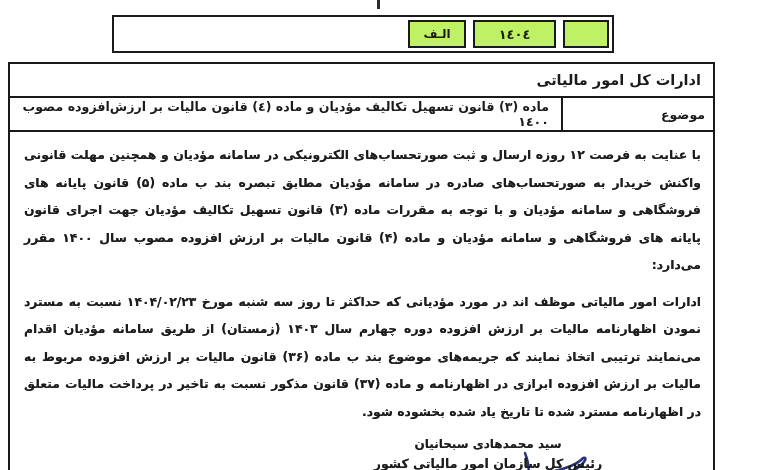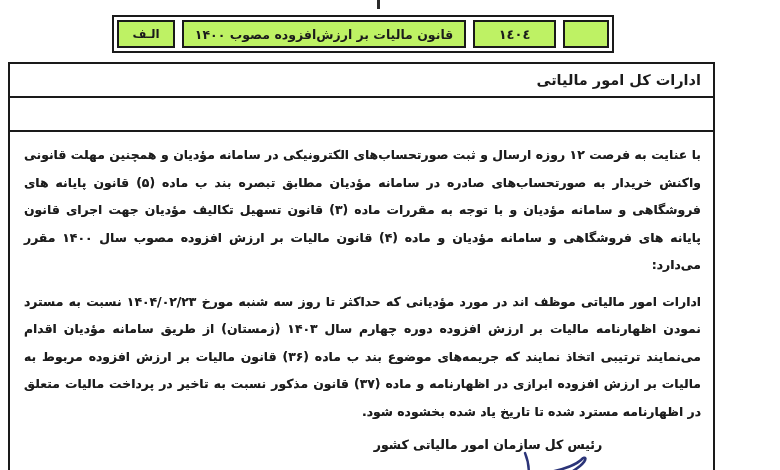--- a/index.html
+++ b/index.html
@@ -64,38 +64,40 @@
 </head>
 <body>
 
 <div class="page">
 
   <div class="scan-tick"></div>
 
   <div class="strip">
     <div class="sbox ref"></div>
     <div class="sbox year">١٤٠٤</div>
-    <div class="sbox law">قانون مالیات بر ارزش‌افزوده مصوب ۱۴۰۰</div>
     <div class="sbox cat">الـف</div>
   </div>
 
   <div class="lettertable">
 
     <div class="irow r1">
       <div class="icell-value">ادارات کل امور مالیاتی</div>
     </div>
 
     <div class="irow r2">
+      <div class="icell-label">موضوع</div>
+      <div class="icell-value">ماده (٣) قانون تسهیل تکالیف مؤدیان و ماده (٤) قانون مالیات بر ارزش‌افزوده مصوب ١٤٠٠</div>
     </div>
 
     <div class="bodycell">
       <p class="p1">با عنایت به فرصت ۱۲ روزه ارسال و ثبت صورتحساب‌های الکترونیکی در سامانه مؤدیان و همچنین مهلت قانونی واکنش خریدار به صورتحساب‌های صادره در سامانه مؤدیان مطابق تبصره بند ب ماده (۵) قانون پایانه های فروشگاهی و سامانه مؤدیان و با توجه به مقررات ماده (۳) قانون تسهیل تکالیف مؤدیان جهت اجرای قانون پایانه های فروشگاهی و سامانه مؤدیان و ماده (۴) قانون مالیات بر ارزش افزوده مصوب سال ۱۴۰۰ مقرر می‌دارد:</p>
       <p class="p2">ادارات امور مالیاتی موظف اند در مورد مؤدیانی که حداکثر تا روز سه شنبه مورخ ۱۴۰۴/۰۲/۲۳ نسبت به مسترد نمودن اظهارنامه مالیات بر ارزش افزوده دوره چهارم سال ۱۴۰۳ (زمستان) از طریق سامانه مؤدیان اقدام می‌نمایند ترتیبی اتخاذ نمایند که جریمه‌های موضوع بند ب ماده (۳۶) قانون مالیات بر ارزش افزوده مربوط به مالیات بر ارزش افزوده ابرازی در اظهارنامه و ماده (۳۷) قانون مذکور نسبت به تاخیر در پرداخت مالیات متعلق در اظهارنامه مسترد شده تا تاریخ یاد شده بخشوده شود.</p>
 
       <div class="sigblock">
+        <span class="sig-name">سید محمدهادی سبحانیان</span>
         <span class="sig-title">رئیس کل سازمان امور مالیاتی کشور</span>
         <svg class="sig-svg" viewBox="0 0 300 56" fill="none" xmlns="http://www.w3.org/2000/svg">
           <path d="M6 45 C 70 41, 150 32, 195 28 C 222 25, 243 20, 252 12 C 257 7, 259 11, 251 18 C 231 34, 197 44, 176 46 C 163 47, 167 41, 186 37 C 214 31, 247 31, 254 38 C 257 42, 248 45, 236 45" stroke="#2b3478" stroke-width="2.6" stroke-linecap="round"></path>
           <path d="M196 5 C 200 15, 202 27, 196 39" stroke="#2b3478" stroke-width="2.4" stroke-linecap="round"></path>
         </svg>
       </div>
     </div>
 
   </div>
 </div>

